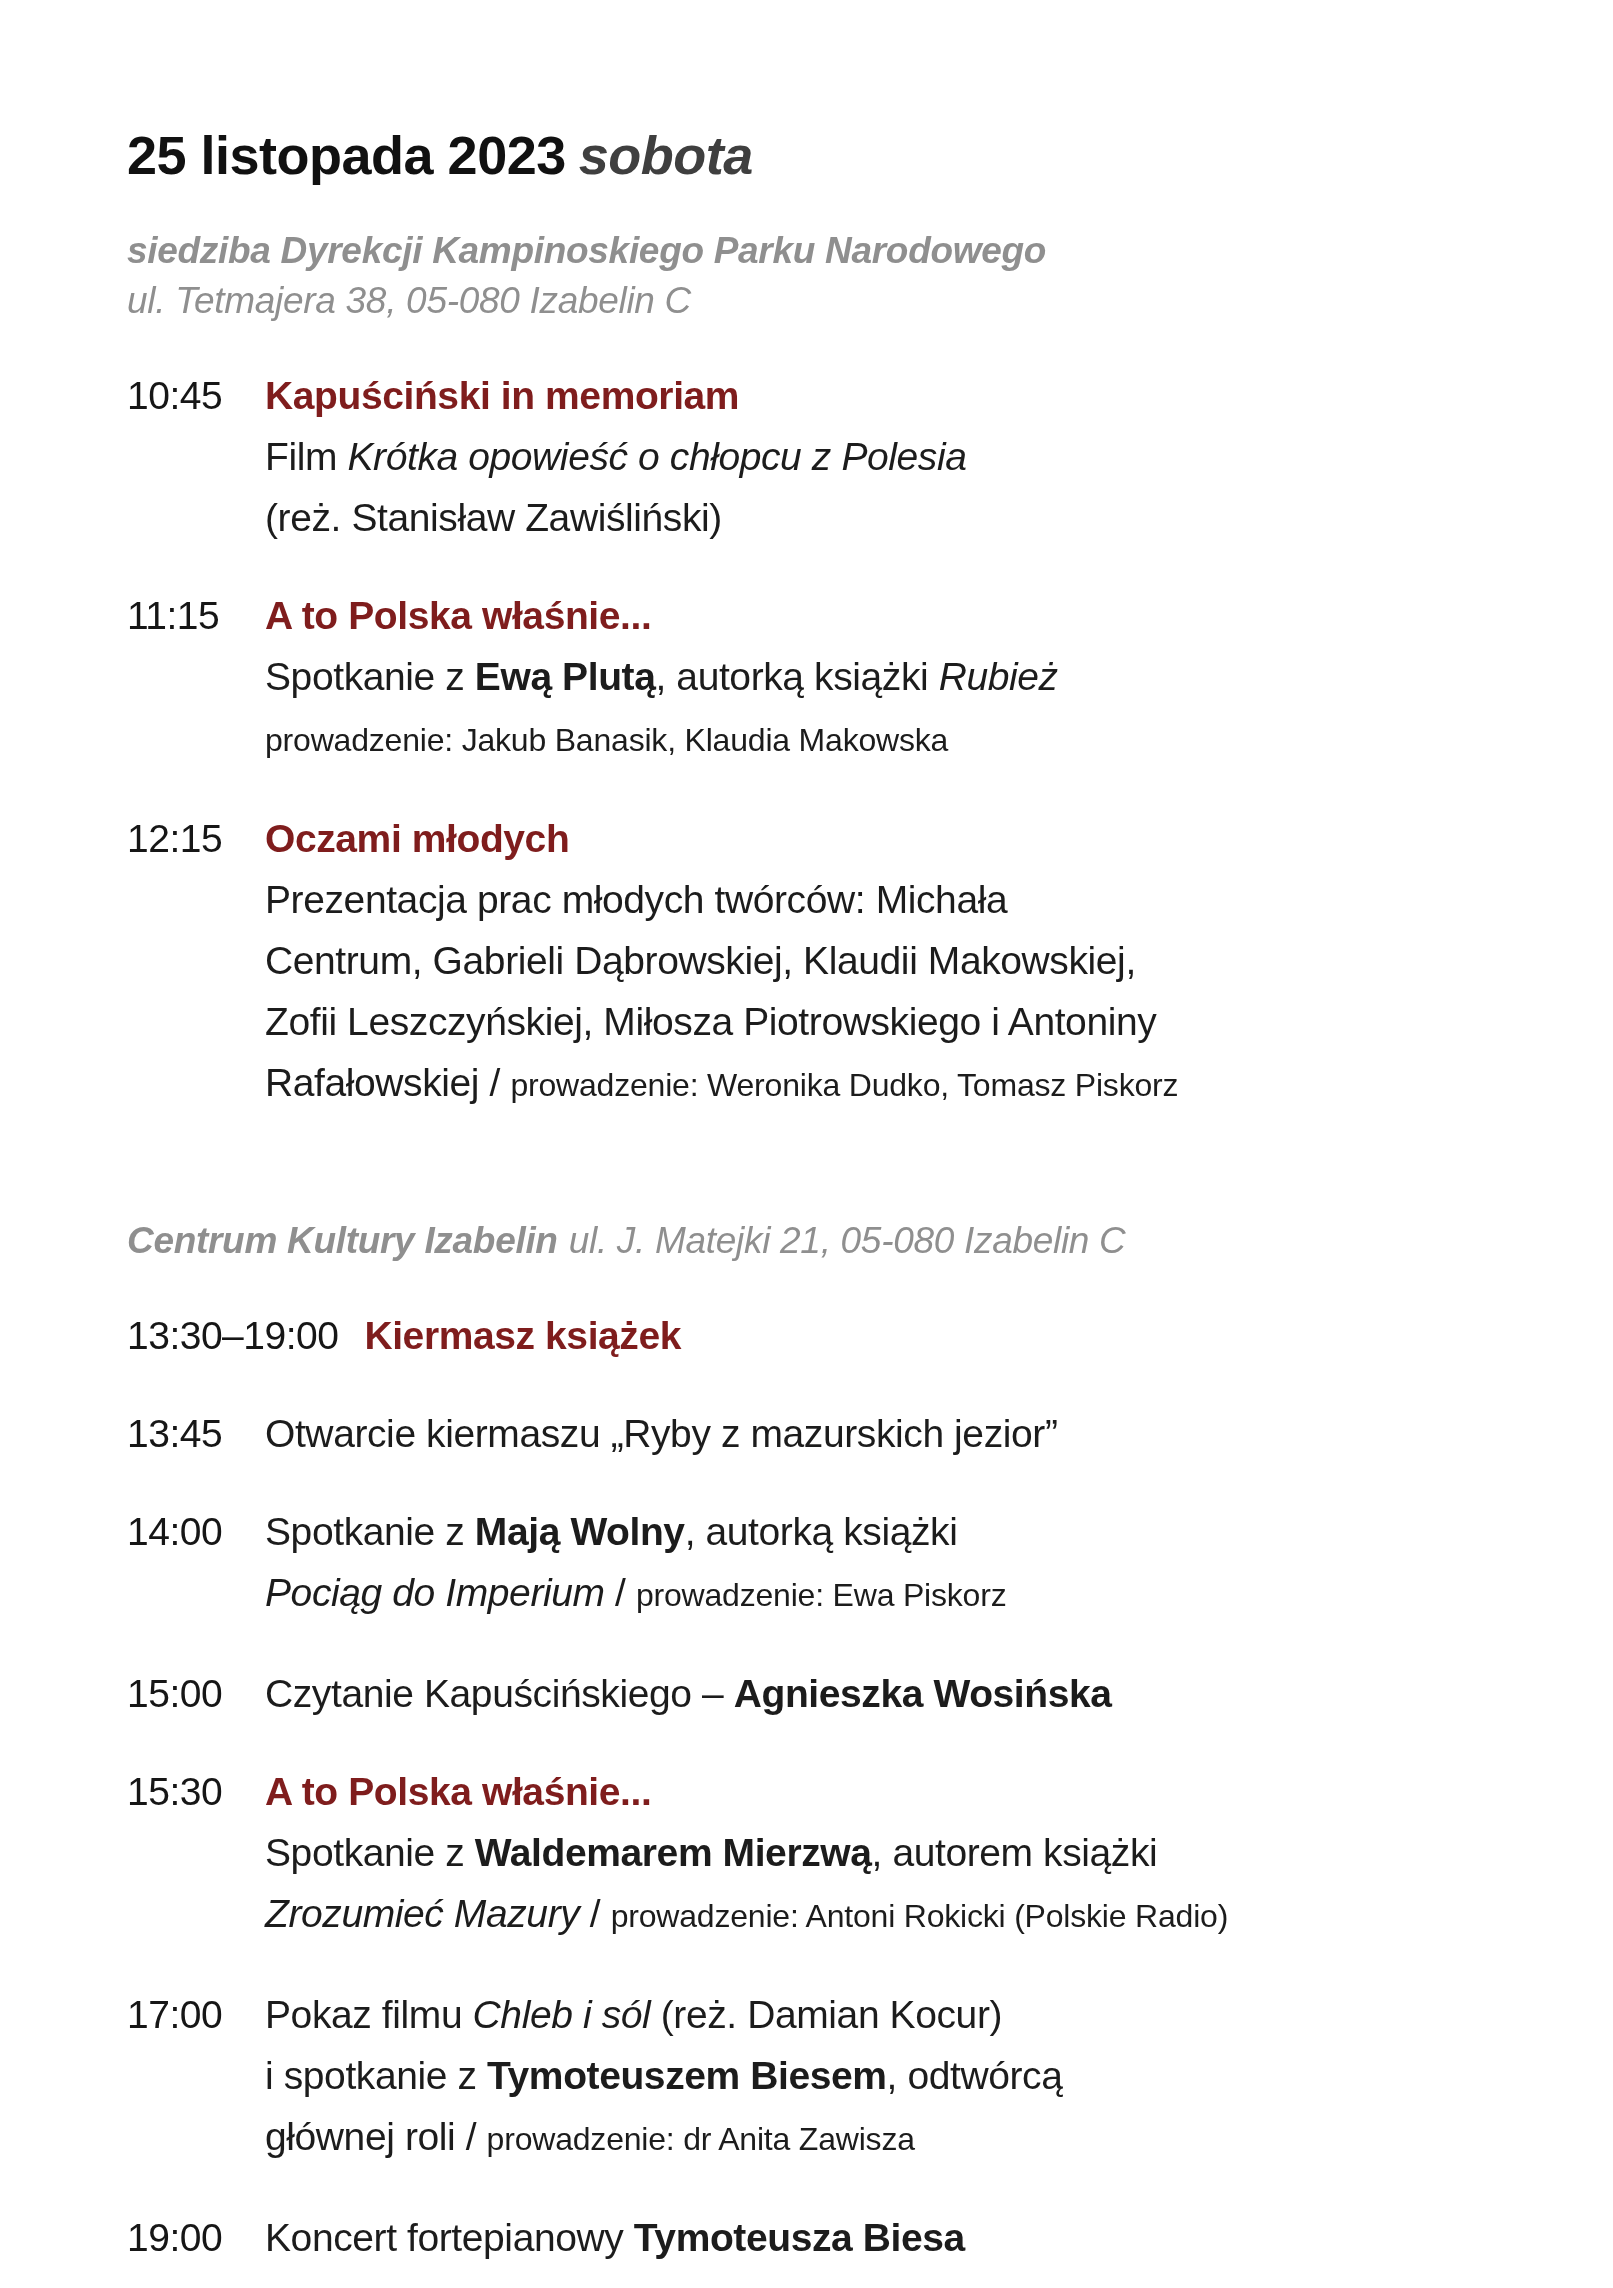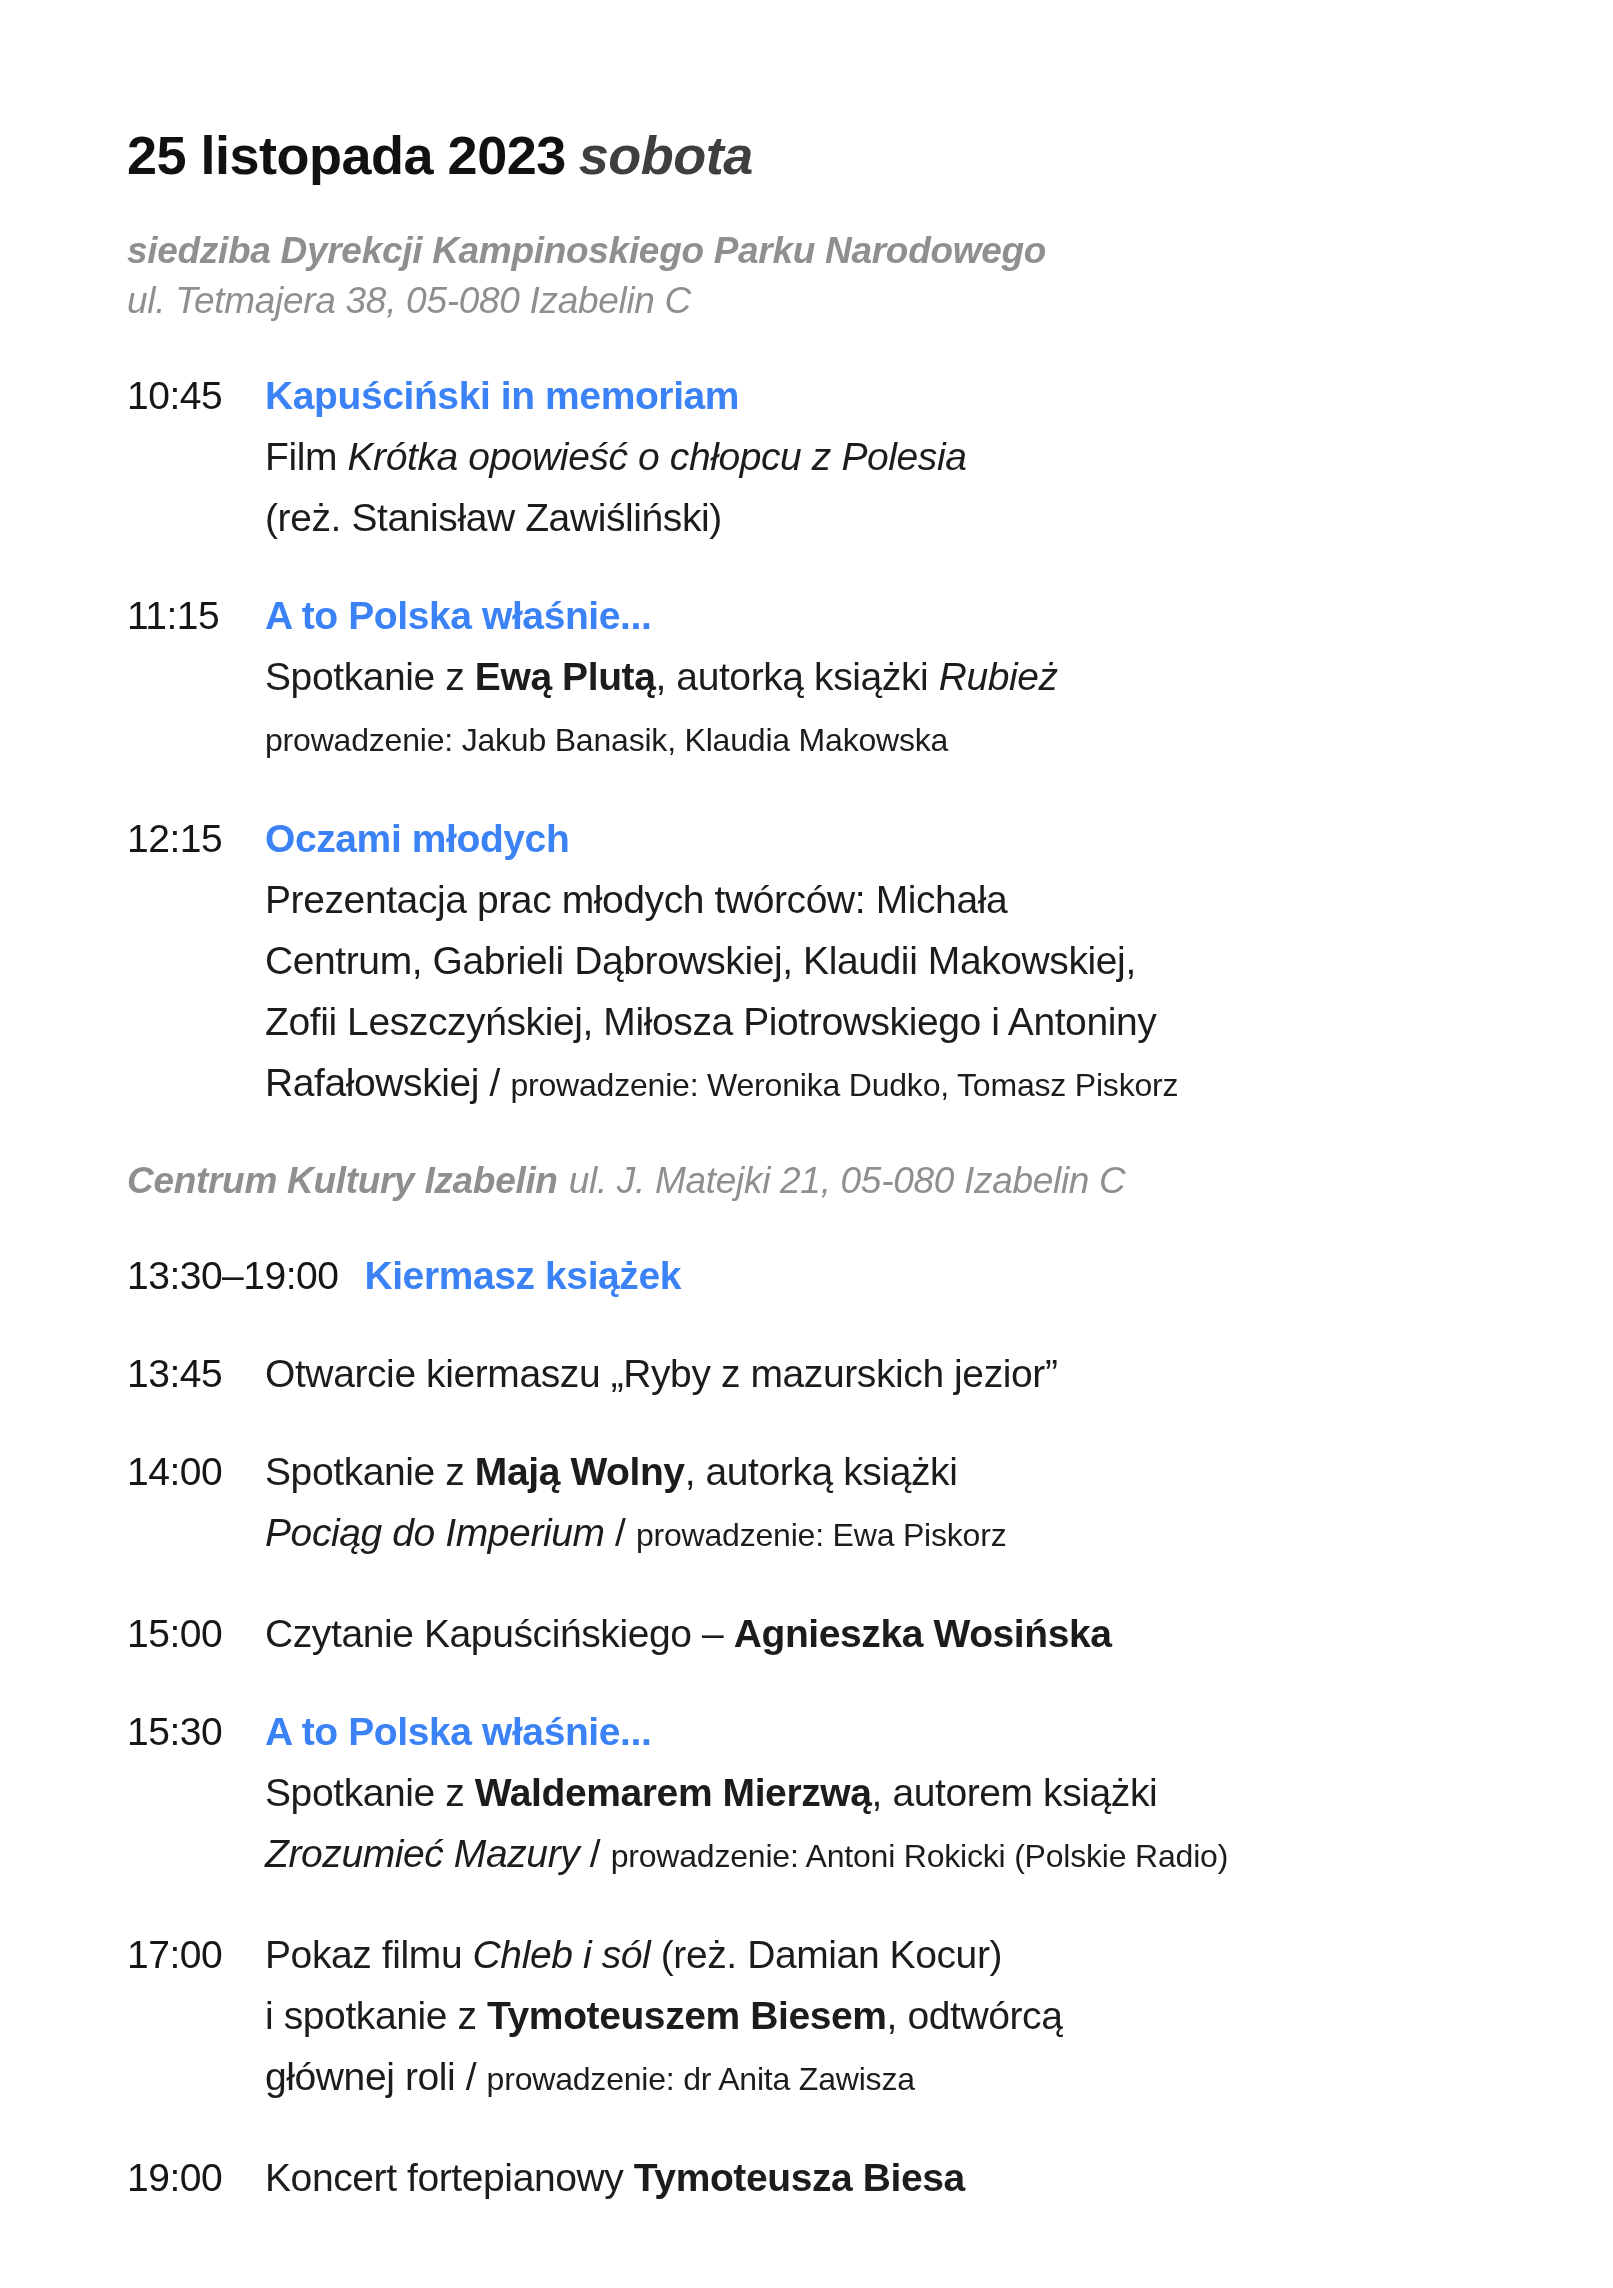--- a/index.html
+++ b/index.html
@@ -39,21 +39,21 @@
     font-size: 37px;
     line-height: 50px;
     font-style: italic;
     color: #8f8f8f;
     margin: 0 0 39px 0;
     letter-spacing: -0.3px;
   }
   .venue .vname { font-weight: bold; text-align: center; }
   .venue.stacked .vaddr { display: block; }
   .venue .vaddr.inline { margin-left: 11px; }
-  .venue.second { margin-top: 40px; }
+  .venue.second { margin-top: 100px; }
   
   .event {
     display: flex;
     align-items: flex-start;
     margin-bottom: 37px;
   }
   .time {
     flex: 0 0 auto;
     min-width: 138px;
     box-sizing: border-box;
@@ -65,21 +65,21 @@
     letter-spacing: -0.5px;
   }
   .content {
     flex: 1 1 auto;
     font-size: 39px;
     line-height: 61px;
     letter-spacing: -0.4px;
   }
   .t-orange {
     font-weight: bold;
-    color: #3b82f6;
+    color: #7f1d1d;
   }
   .seg-b { font-weight: bold; }
   .seg-i { font-style: italic; }
   .seg-s { font-size: 32px; letter-spacing: -0.2px; }
 </style>
 </head>
 <body>
 
 <div class="page">
 

